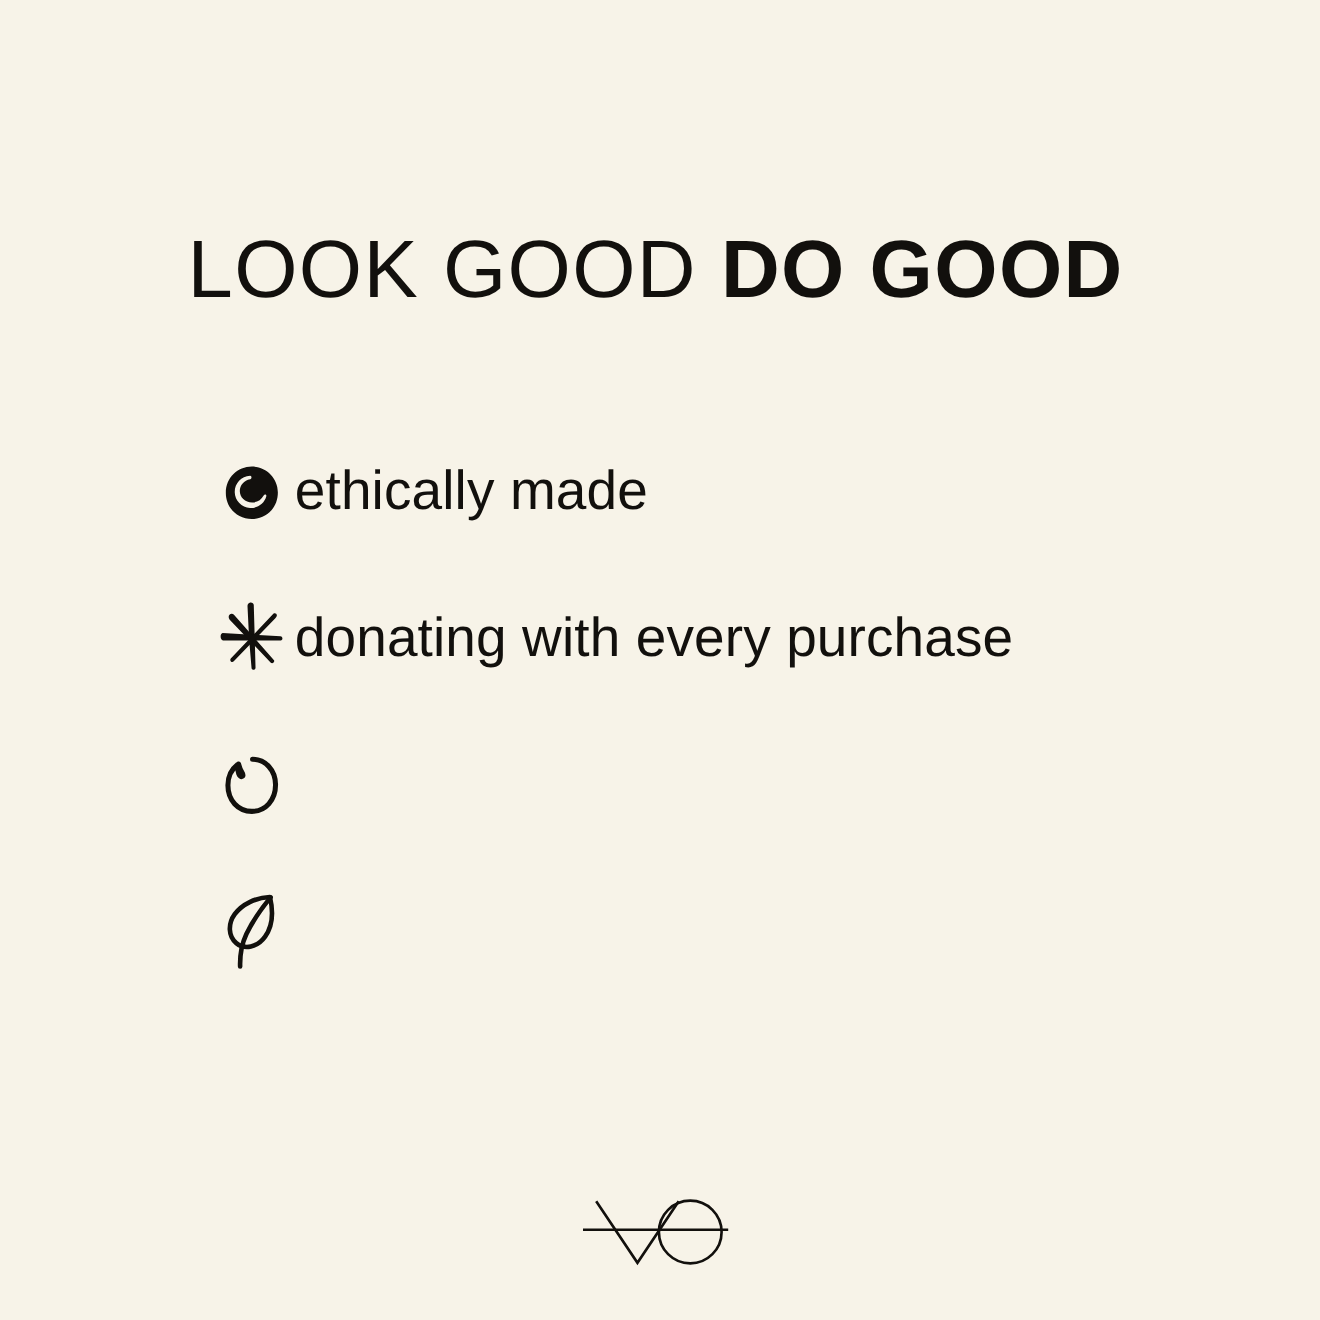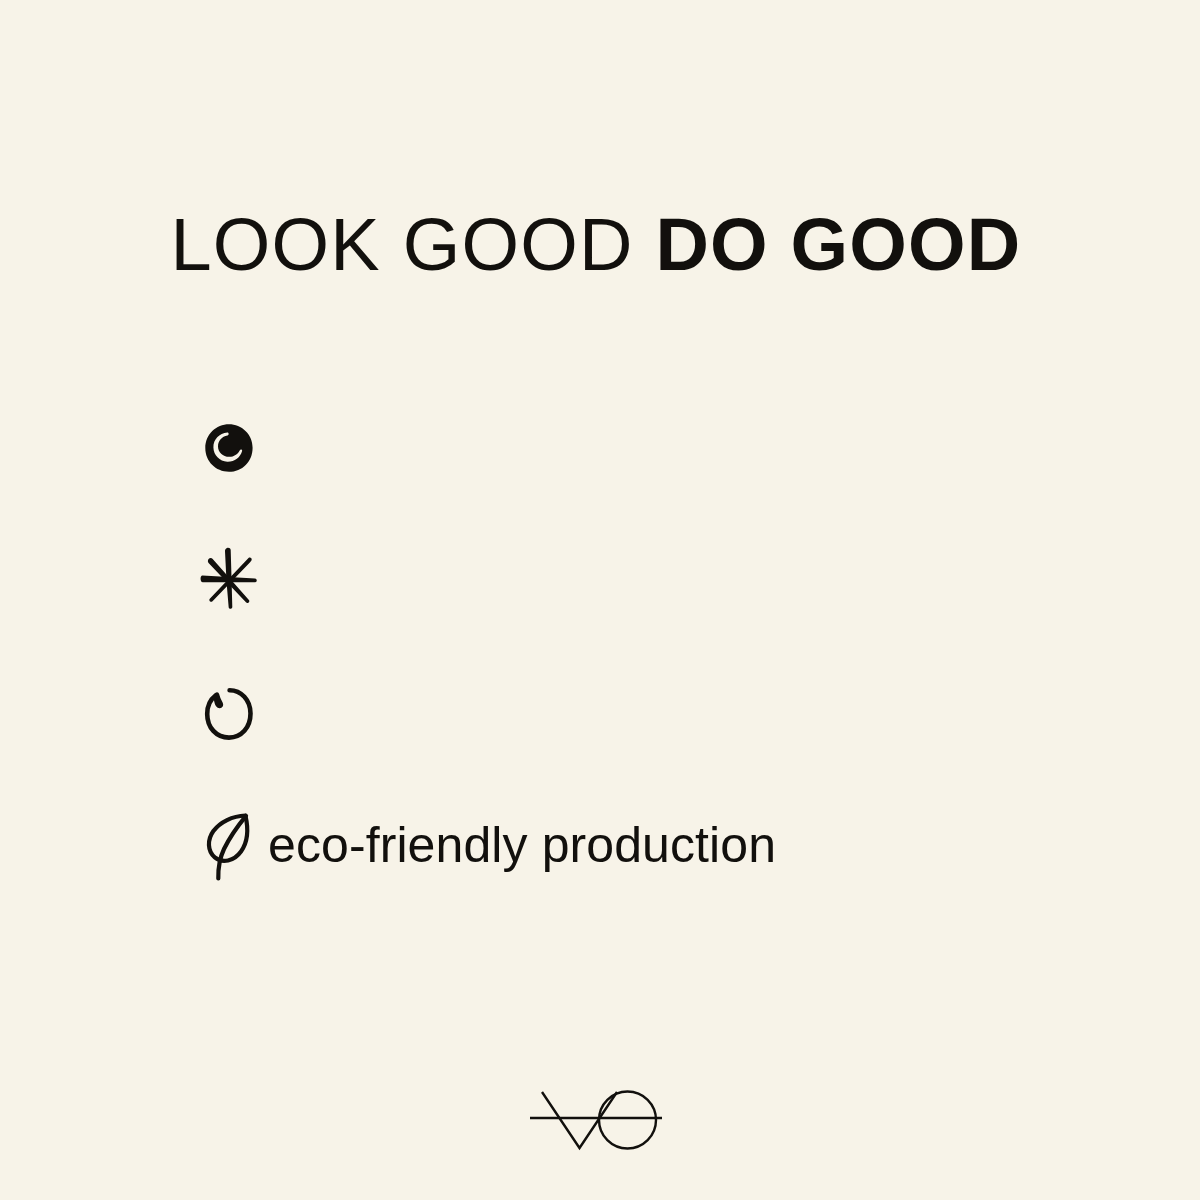--- a/index.html
+++ b/index.html
@@ -101,37 +101,39 @@
 
   <div class="features">
 
     <div class="feature-row">
       <span class="feature-icon">
         <svg width="52" height="52" viewBox="0 0 52 52" aria-hidden="true">
           <path d="M26 2.2 C38.6 2.2 49.6 12.1 49.6 25.7 C49.6 39.6 39.2 49.8 26 49.8 C12.6 49.8 2.3 39.4 2.3 26.1 C2.3 12.3 13.1 2.2 26 2.2 Z
                    M24.4 10.6 C16.2 11.2 10.2 17.6 10.4 25.6 C10.6 33.3 16.6 39.4 24.3 39.8 C31.2 40.1 37.4 35.6 39.1 29.1 C39.5 27.5 37.5 27.0 36.7 28.4 C34.5 32.3 31.0 34.7 26.4 34.8 C19.9 34.9 15.0 30.2 15.0 24.4 C15.0 19.0 18.8 14.6 24.5 13.6 C26.0 13.3 26.0 10.5 24.4 10.6 Z" fill="#12100d" fill-rule="evenodd"></path>
         </svg>
       </span>
+      <span class="feature-label">ethically made</span>
     </div>
 
     <div class="feature-row">
       <span class="feature-icon">
         <svg width="62" height="72" viewBox="0 0 62 72" aria-hidden="true">
           <g fill="#12100d">
 
             <path d="M29.0 3.0 C30.6 2.4 32.6 3.2 32.7 5.0 L33.6 36.0 L34.3 62.0 C34.3 64.1 31.2 64.6 30.7 62.5 L28.5 36.5 L27.0 6.2 C26.9 4.6 27.8 3.4 29.0 3.0 Z"></path>
 
             <path d="M4.4 30.5 L57.0 33.5 C59.2 33.7 59.4 37.0 57.2 37.3 L4.8 37.2 C2.0 37.2 1.8 30.9 4.4 30.5 Z"></path>
 
             <path d="M10.6 13.9 C11.7 12.5 13.7 12.6 14.7 13.9 L50.9 54.9 C52.3 56.5 49.9 58.9 48.2 57.5 L10.8 18.3 C9.6 17.1 9.6 15.1 10.6 13.9 Z"></path>
 
             <path d="M50.5 13.0 C51.9 12.0 53.8 12.9 53.7 14.6 C53.6 15.7 52.9 16.5 52.1 17.3 L14.5 56.2 C12.8 57.9 10.3 55.5 11.8 53.7 L50.5 13.0 Z"></path>
           </g>
         </svg>
       </span>
+      <span class="feature-label">donating with every purchase</span>
     </div>
 
     <div class="feature-row">
       <span class="feature-icon">
         <svg width="50" height="54" viewBox="0 0 50 54" aria-hidden="true">
           <path d="M25.6 3.2 C37.1 3.2 46.5 13.0 46.5 26.5 C46.5 40.5 37.4 50.6 25.0 50.6 C12.4 50.6 3.2 40.6 3.2 26.9 C3.2 19.1 6.5 12.4 11.8 8.3
                    C12.0 11.2 12.3 14.3 13.1 16.6 C13.7 18.3 15.3 19.5 16.4 18.7 C17.4 17.9 16.7 16.5 15.9 15.2 C14.6 13.1 13.6 10.2 12.9 7.6" fill="none" stroke="#12100d" stroke-width="4.6" stroke-linecap="round" stroke-linejoin="round"></path>
         </svg>
       </span>
     </div>
@@ -140,21 +142,20 @@
       <span class="feature-icon">
         <svg width="56" height="76" viewBox="0 0 56 76" aria-hidden="true">
           <g fill="none" stroke="#12100d" stroke-width="4.2" stroke-linecap="round" stroke-linejoin="round">
 
             <path d="M44.4 6.5 C47.6 20.0 46.6 33.3 40.0 42.5 C33.0 52.3 21.3 54.6 13.8 48.4 C6.4 42.2 6.1 30.8 12.4 22.1 C19.0 13.0 31.5 7.0 44.4 6.5 Z"></path>
 
             <path d="M45.0 6.8 C37.0 16.6 28.5 28.5 23.0 40.0 C18.6 49.3 17.0 58.0 17.3 69.5"></path>
           </g>
         </svg>
       </span>
-      <span class="feature-label">eco-friendly production</span>
     </div>
 
   </div>
 
   <div class="logo">
     <svg width="148" height="74" viewBox="0 0 148 74" aria-hidden="true">
       <g fill="none" stroke="#12100d" stroke-width="2.4" stroke-linecap="butt" stroke-linejoin="miter">
 
         <path d="M16.0 10.0 L53.5 66.0 L91.0 10.0"></path>
 

